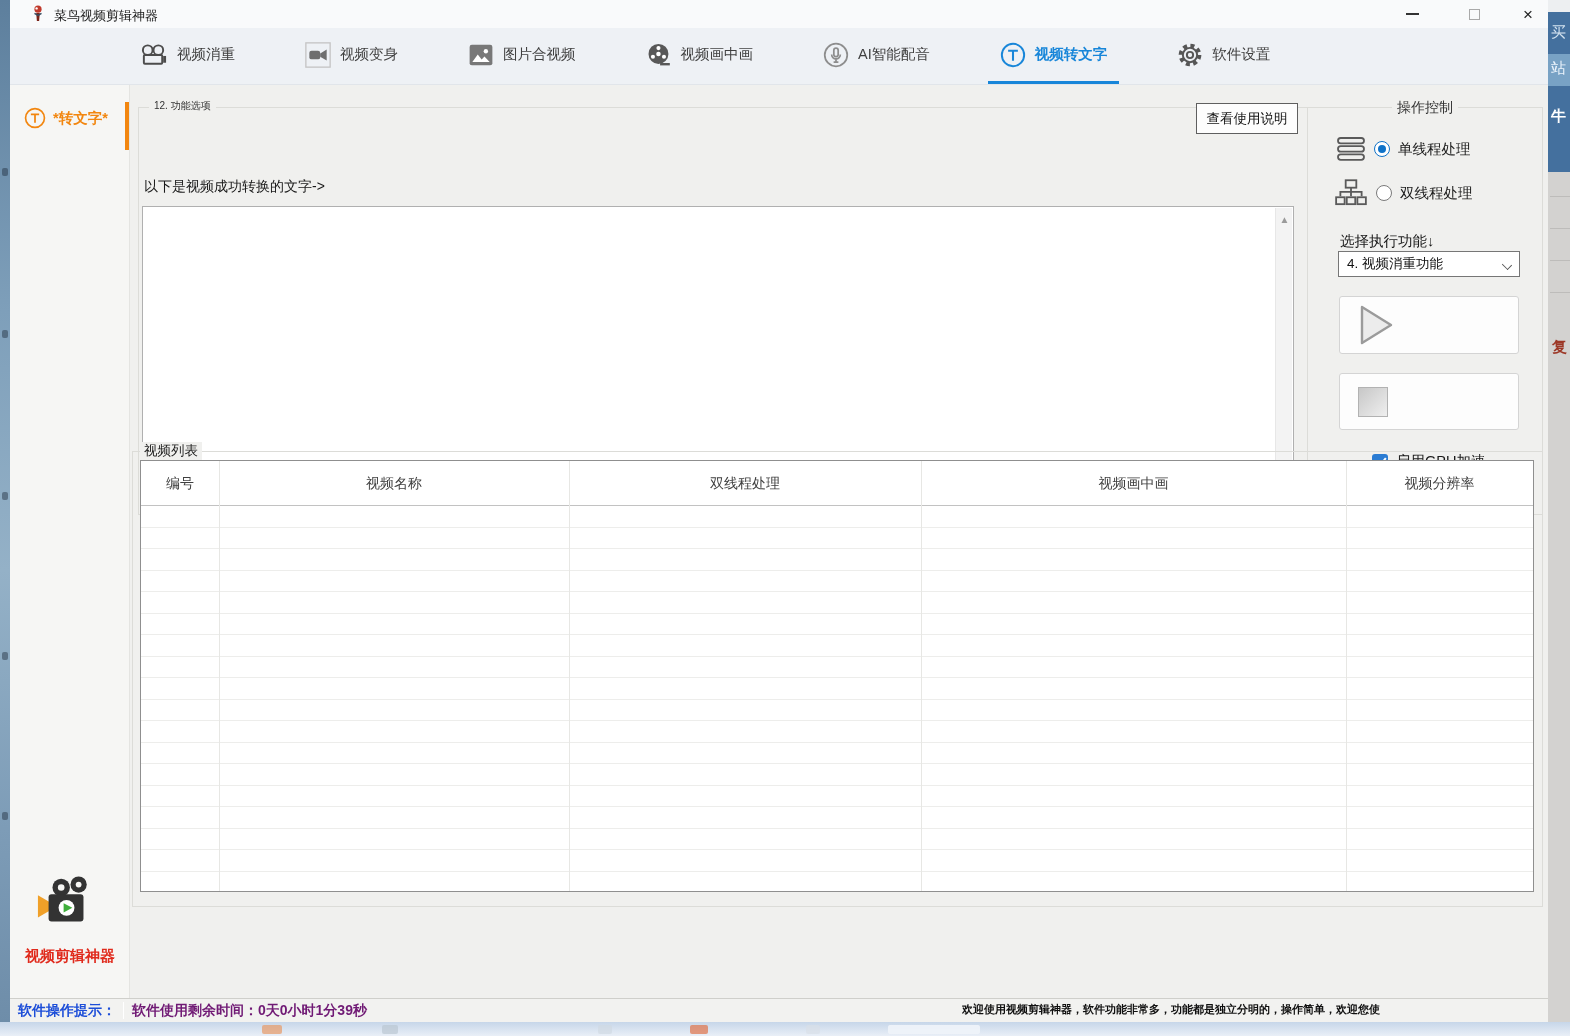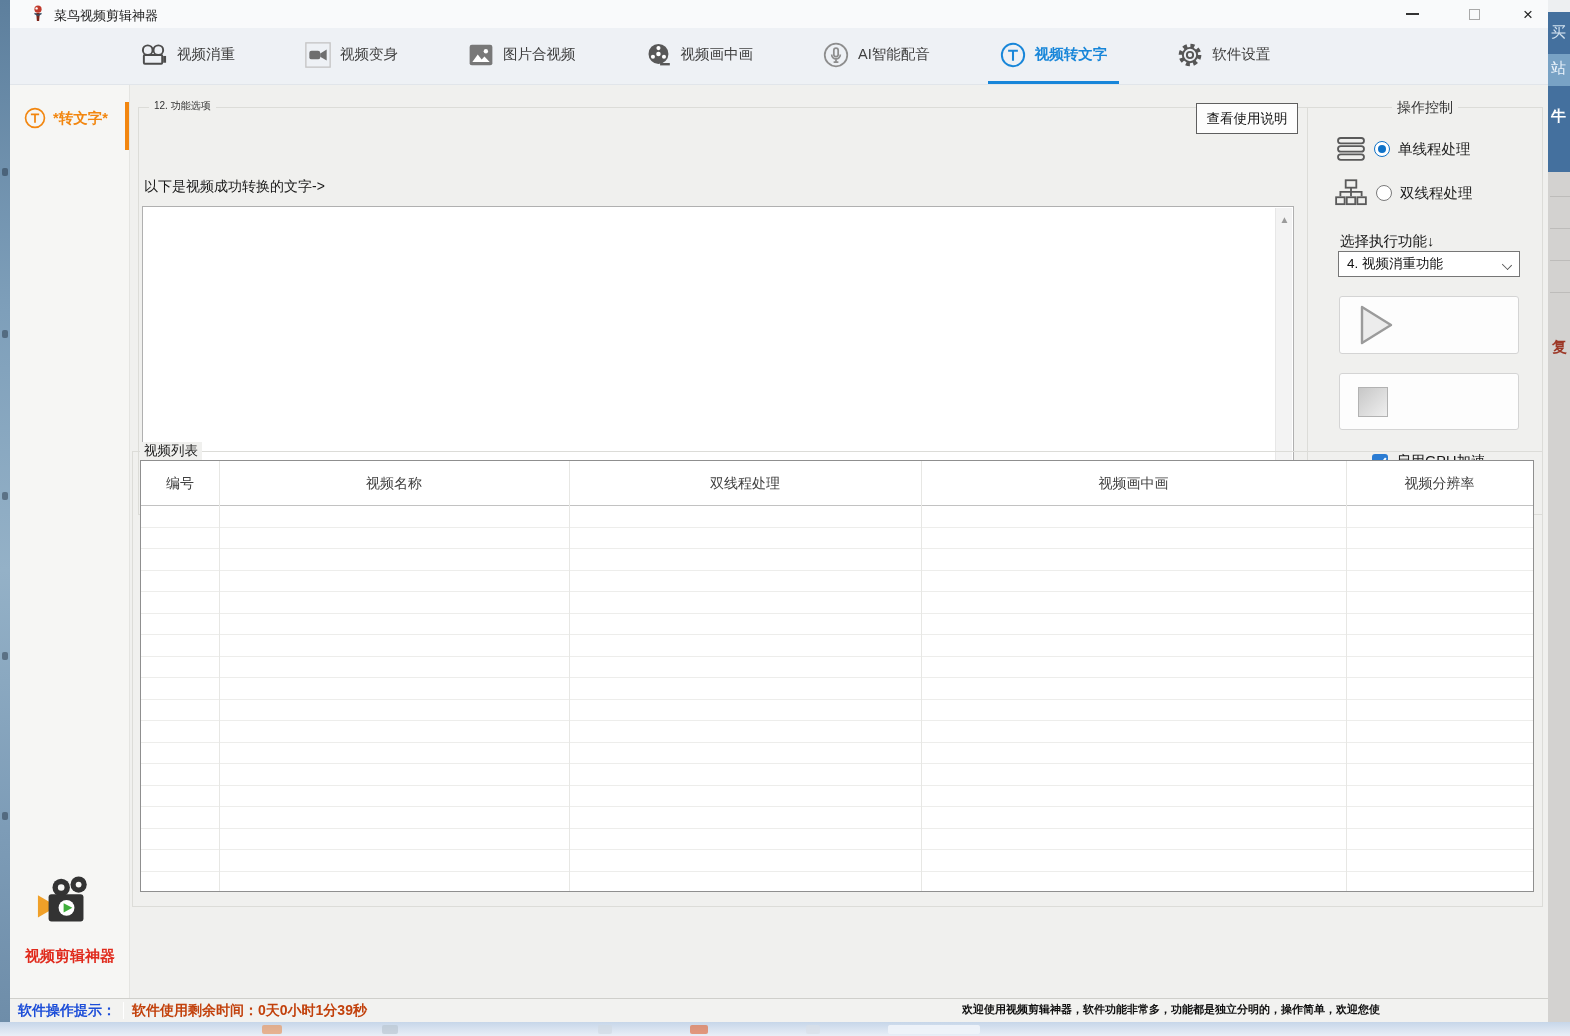--- a/index.html
+++ b/index.html
@@ -87,21 +87,21 @@
   .thead{position:absolute;left:0;top:0;width:100%;height:45px;display:flex;border-bottom:1px solid #c2c2c2;background:#fff;}
   .th{height:45px;display:flex;align-items:center;justify-content:center;font-size:14px;color:#404040;flex:0 0 auto;}
   .tbody{position:absolute;left:0;top:45px;width:100%;}
   .trow{height:21.5px;border-bottom:1px solid #ededeb;}
   .vsep{position:absolute;top:0;width:1px;height:100%;background:#e7e7e4;}
 
   
   .statusbar{left:0;top:998px;width:1538px;height:24px;background:#f2f2f0;border-top:1px solid #cfcfcb;}
   .sb-left-label{left:8px;top:3px;font-size:14px;font-weight:700;color:#1d4ed8;}
   .sb-div{left:113px;top:3px;width:1px;height:17px;background:#d4d4d0;border-right:1px solid #fff;}
-  .sb-left-value{left:122px;top:3px;font-size:14px;font-weight:700;color:#c2410c;white-space:nowrap;}
+  .sb-left-value{left:122px;top:3px;font-size:14px;font-weight:700;color:#701a75;white-space:nowrap;}
   .sb-right{left:952px;top:3px;width:586px;overflow:hidden;font-size:11px;font-weight:700;color:#101010;white-space:nowrap;}
 </style>
 </head>
 <body>
 
 <div id="stage">
 
   <div class="abs left-strip">
     <div class="abs desk-smudge" style="top:168px"></div>
     <div class="abs desk-smudge" style="top:330px"></div>

